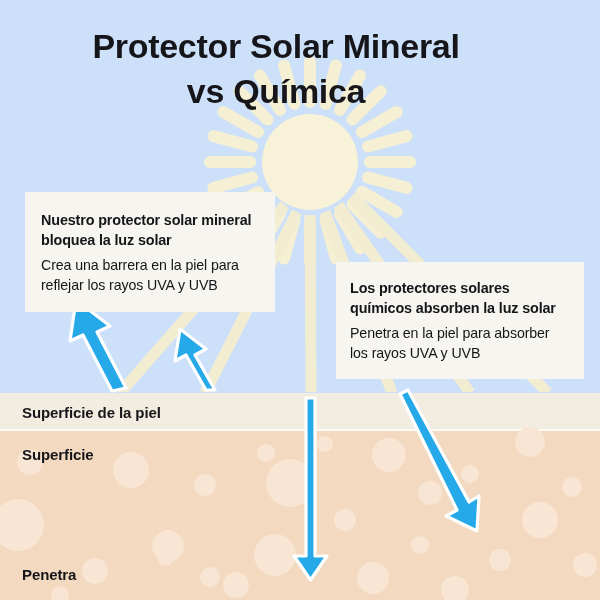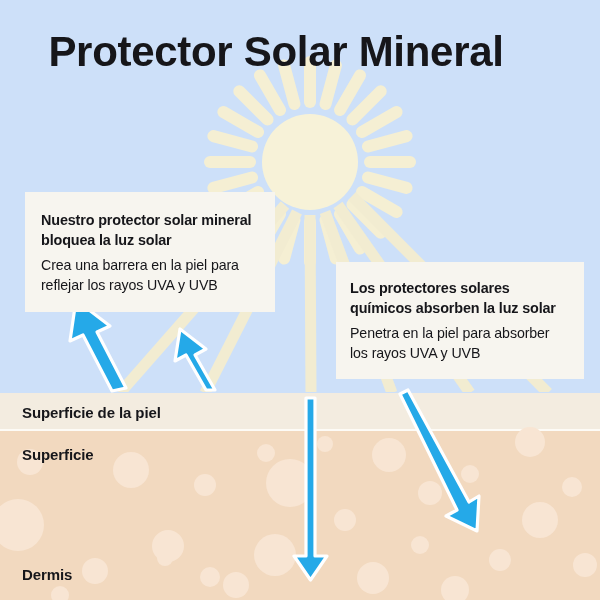--- a/index.html
+++ b/index.html
@@ -26,21 +26,21 @@
     width: 600px;
     height: 600px;
   }
   
   .title {
     position: absolute;
     left: 0;
     top: 24px;
     width: 552px;
     text-align: center;
-    font-size: 42px;
+    font-size: 34px;
     font-weight: bold;
     color: #16161a;
     letter-spacing: -0.3px;
     line-height: 1.32;
     z-index: 6;
   }
   
   .callout {
     position: absolute;
     background: #f7f5ef;
@@ -196,29 +196,30 @@
       <path d="M 306,398 L 315,398 L 315,556 L 327,556 L 310.5,580 L 294,556 L 306,556 Z" fill="#25a9e8" stroke="#ffffff" stroke-width="3.2" stroke-linejoin="round"></path>
     </g>
 
     <g>
       <path d="M 400,394 L 408,390 L 469,502 L 479,496 L 477,531 L 446,516 L 457,510 Z" fill="#25a9e8" stroke="#ffffff" stroke-width="3.2" stroke-linejoin="round"></path>
     </g>
   </svg>
 
   <div class="title">
     <div>Protector Solar Mineral</div>
+    <div>vs Química</div>
   </div>
 
   <div class="callout" id="callout-left">
     <div class="ct-head">Nuestro protector solar mineral bloquea la luz solar</div>
     <div class="ct-body">Crea una barrera en la piel para reflejar los rayos UVA y UVB</div>
   </div>
 
   <div class="callout" id="callout-right">
     <div class="ct-head">Los protectores solares químicos absorben la luz solar</div>
     <div class="ct-body">Penetra en la piel para absorber los rayos UVA y UVB</div>
   </div>
 
   <div class="layer-label" id="label-surface">Superficie de la piel</div>
   <div class="layer-label" id="label-epidermis">Superficie</div>
-  <div class="layer-label" id="label-dermis">Dermis</div>
+  <div class="layer-label" id="label-dermis">Penetra</div>
 
 </div>
 
 </body></html>

